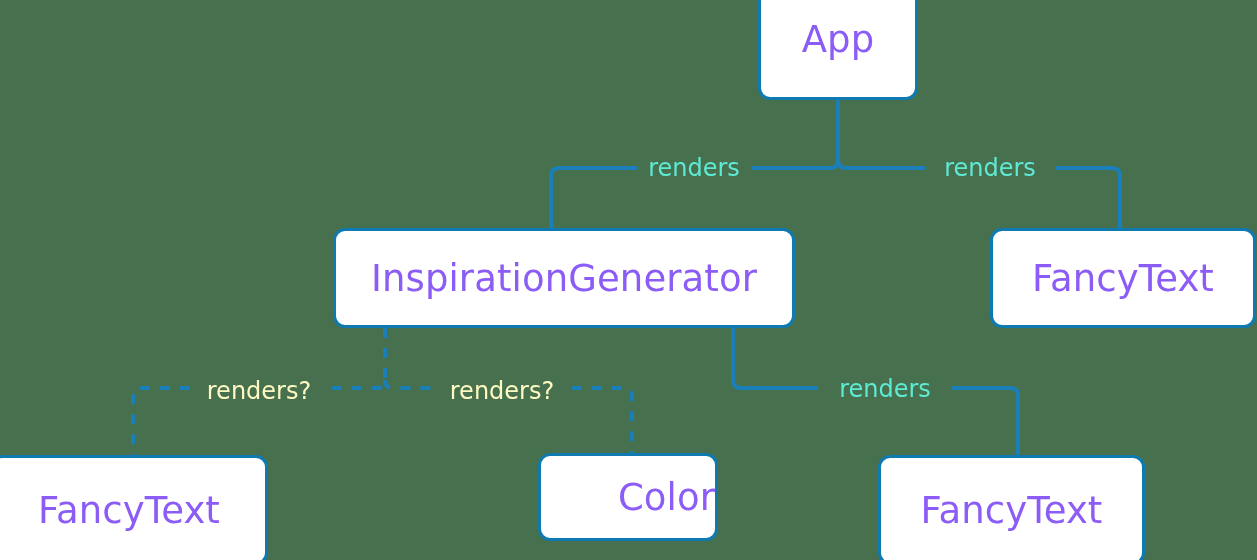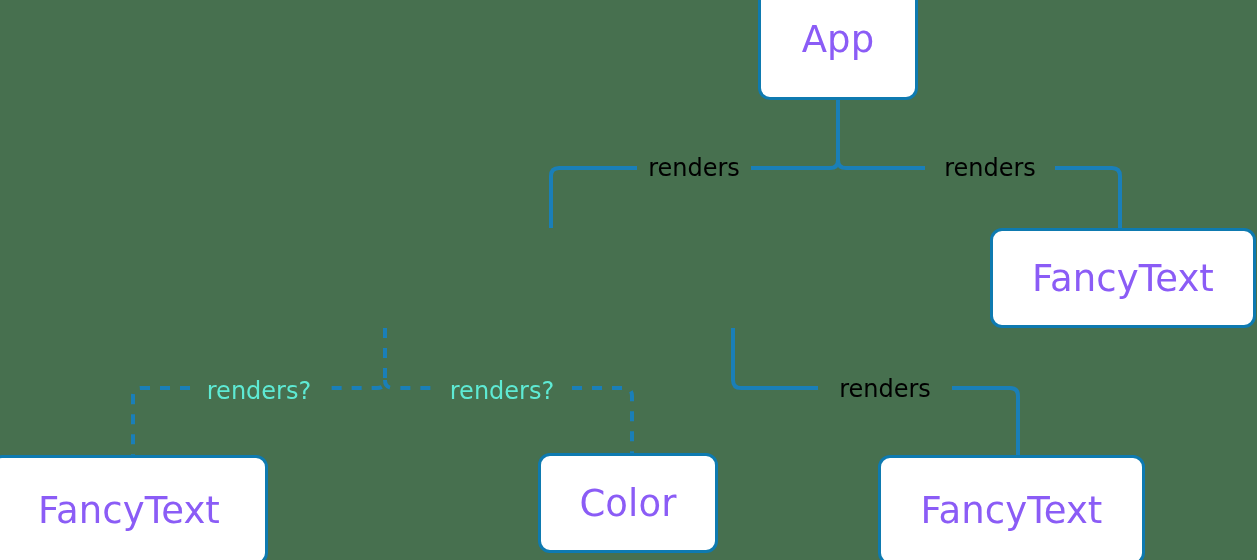--- a/index.html
+++ b/index.html
@@ -40,30 +40,30 @@
   .node-label {
     color: #8b5cf6;
     font-size: 37px;
     font-weight: 400;
     letter-spacing: 0.1px;
     line-height: 1;
     white-space: nowrap;
   }
   .edge-label {
     position: absolute;
-    color: #000000;
+    color: #5eead4;
     font-size: 24px;
     line-height: 1;
     white-space: nowrap;
     z-index: 4;
     transform: translate(-50%, -50%);
     text-align: center;
   }
   .edge-label.dashed-label {
-    color: #5eead4;
+    color: #fef9c3;
   }
 </style>
 </head>
 <body>
 
 <div id="diagram-root">
 
   <svg id="edge-layer" viewBox="0 0 1257 560" width="1257" height="560" xmlns="http://www.w3.org/2000/svg">
 
     <path d="M 838 100 L 838 160 Q 838 168 830 168 L 751 168 M 637 168 L 559 168 Q 551 168 551 176 L 551 228" fill="none" stroke="#1a7fb8" stroke-width="4" stroke-linecap="butt"></path>
@@ -74,30 +74,33 @@
 
     <path d="M 385 380 Q 385 388 393 388 L 432 388 M 572 388 L 624 388 Q 632 388 632 396 L 632 453" fill="none" stroke="#1a7fb8" stroke-width="4" stroke-linecap="butt" stroke-dasharray="10 10"></path>
 
     <path d="M 733 328 L 733 380 Q 733 388 741 388 L 818 388 M 952 388 L 1010 388 Q 1018 388 1018 396 L 1018 455" fill="none" stroke="#1a7fb8" stroke-width="4" stroke-linecap="butt"></path>
   </svg>
 
   <div class="node" style="left:758px; top:-22px; width:160px; height:122px;">
     <span class="node-label">App</span>
   </div>
 
+  <div class="node" style="left:333px; top:228px; width:462px; height:100px;">
+    <span class="node-label">InspirationGenerator</span>
+  </div>
 
   <div class="node" style="left:990px; top:228px; width:266px; height:100px;">
     <span class="node-label">FancyText</span>
   </div>
 
   <div class="node" style="left:-10px; top:455px; width:278px; height:110px;">
     <span class="node-label">FancyText</span>
   </div>
 
-  <div class="node" style="left:538px; top:453px; width:180px; height:100px;">
+  <div class="node" style="left:538px; top:453px; width:180px; height:88px;justify-content:flex-end;">
     <span class="node-label">Color</span>
   </div>
 
   <div class="node" style="left:878px; top:455px; width:267px; height:110px;">
     <span class="node-label">FancyText</span>
   </div>
 
   <div class="edge-label" style="left:694px; top:168px;">renders</div>
 
   <div class="edge-label" style="left:990px; top:168px;">renders</div>

